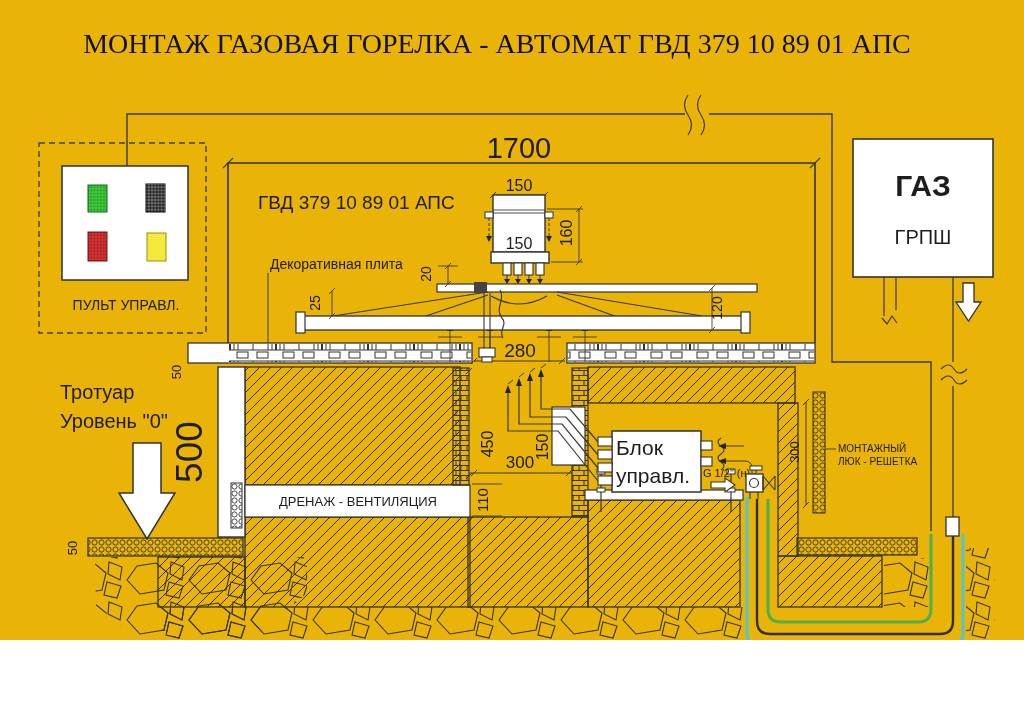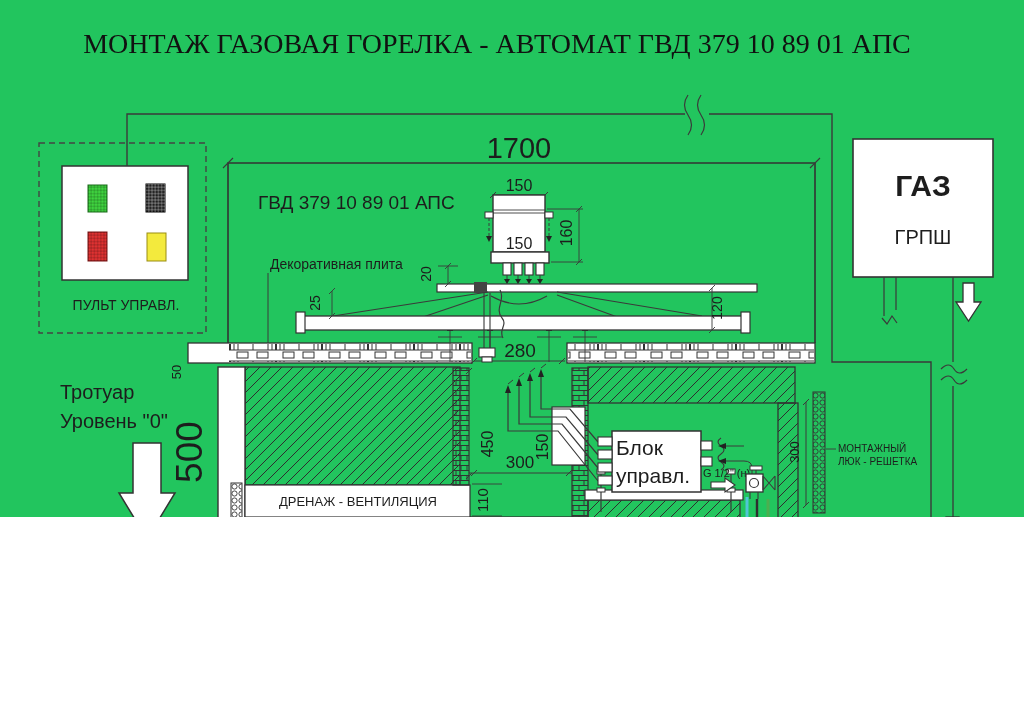--- a/index.html
+++ b/index.html
@@ -1,16 +1,16 @@
 <!DOCTYPE html>
 <html><head>
 <meta charset="utf-8">
 <style>
   html,body{margin:0;padding:0;background:#fff;}
-  .page{position:relative;width:1024px;height:517px;background:#22c55e;overflow:hidden;}
+  .page{position:relative;width:1024px;height:640px;background:#eab308;overflow:hidden;}
   svg{position:absolute;left:0;top:0;}
   text{font-family:"Liberation Sans",sans-serif;fill:#1d1d1d;}
   .title-t{font-family:"Liberation Serif",serif;font-size:28px;fill:#111;}
   .lbl19{font-size:19px;}
   .lbl14{font-size:14px;}
   .lbl13{font-size:13px;}
   .lbl11{font-size:11px;}
   .lbl10{font-size:10px;}
   .lbl20{font-size:20px;}
   .lbl21{font-size:21px;}

